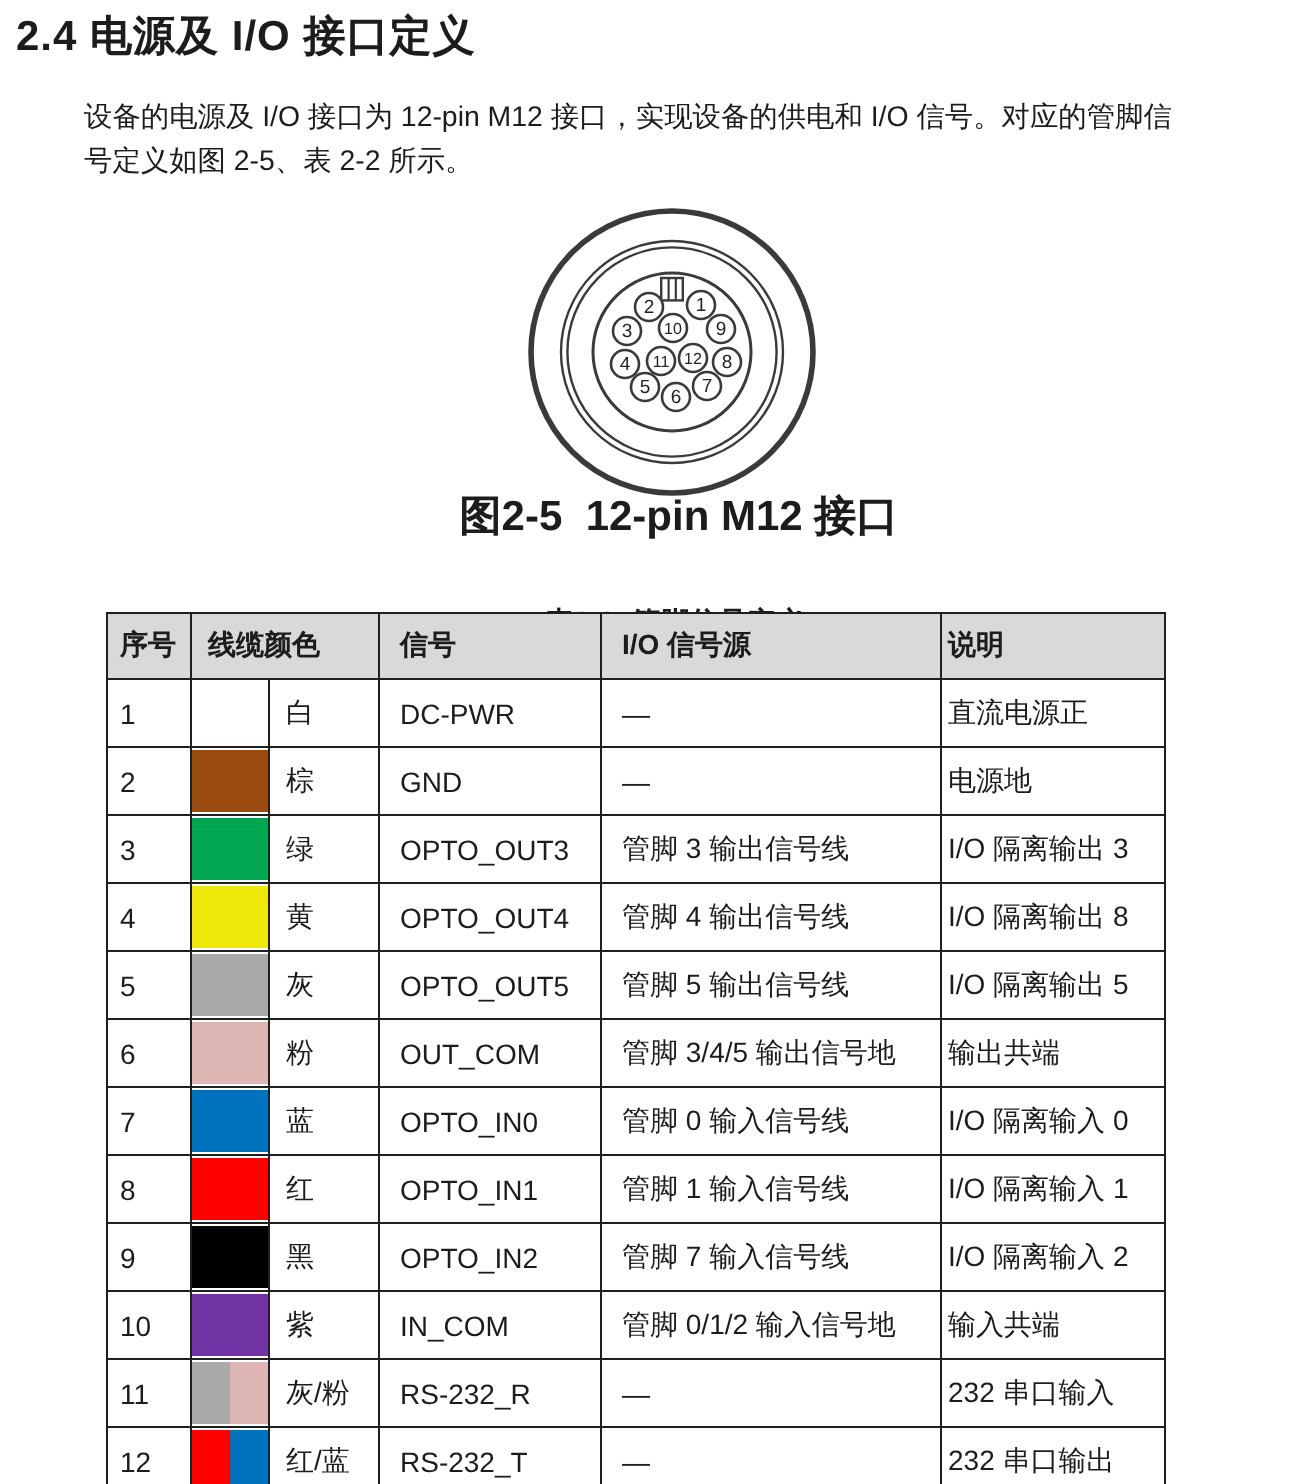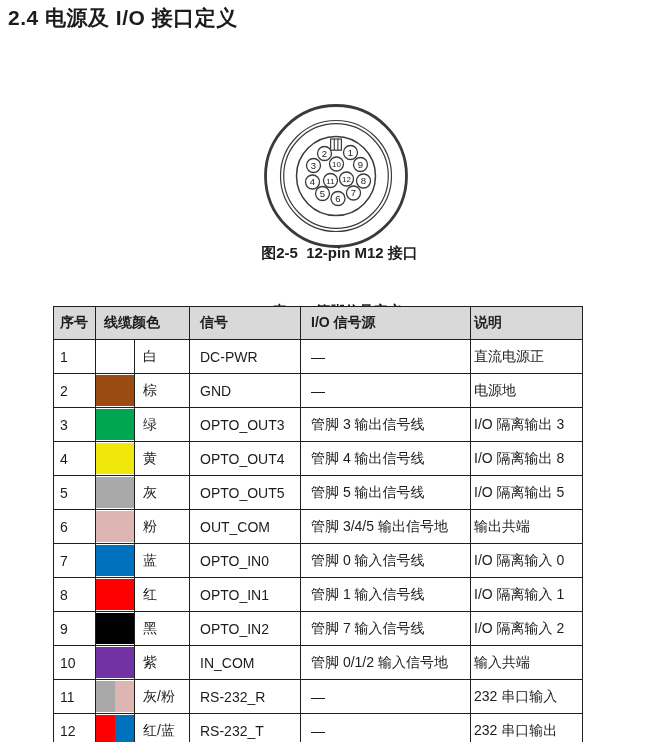--- a/index.html
+++ b/index.html
@@ -14,21 +14,21 @@
   }
   .para{
     position:absolute;left:42px;top:48px;width:590px;margin:0;
     font-size:14.2px;line-height:22px;
   }
   .para span{display:block;white-space:pre;}
   .connector-svg{position:absolute;left:260px;top:100px;}
   .fig-caption{
     position:absolute;left:0;right:0;top:244px;margin:0;
     text-align:center;padding-left:34px;
-    font-size:15px;font-weight:bold;white-space:pre;
+    font-size:21px;font-weight:bold;white-space:pre;
   }
   .tbl-caption{
     position:absolute;left:0;right:0;top:286px;margin:16px;
     text-align:center;padding-left:30px;
     font-size:14.5px;font-weight:bold;white-space:pre;
   }
   table.pin-table{
     position:absolute;left:53px;top:306px;
     border-collapse:collapse;table-layout:fixed;width:529px;
   }
@@ -48,20 +48,24 @@
   .c-desc{padding-left:3px;}
   .swatch-fill{width:100%;height:31px;}
 </style>
 </head>
 <body>
 
 <div class="page">
 
   <h1 class="heading">2.4 电源及 I/O 接口定义</h1>
 
+  <p class="para">
+    <span>设备的电源及 I/O 接口为 12-pin M12 接口，实现设备的供电和 I/O 信号。对应的管脚信</span>
+    <span>号定义如图 2-5、表 2-2 所示。</span>
+  </p>
 
   <svg class="connector-svg" width="152" height="152" viewBox="260 100 152 152" xmlns="http://www.w3.org/2000/svg">
     <g fill="none" stroke="#3a3a3a">
       <circle cx="336" cy="176" r="70.5" stroke-width="2.8"></circle>
       <circle cx="336" cy="176" r="55.5" stroke-width="1.2"></circle>
       <circle cx="336" cy="176" r="52.3" stroke-width="1.2"></circle>
       <circle cx="336" cy="176" r="39.5" stroke-width="1.5"></circle>
     </g>
     <g>
       <rect x="330.6" y="139" width="10.8" height="11.2" fill="#ffffff" stroke="#3a3a3a" stroke-width="1.2"></rect>

